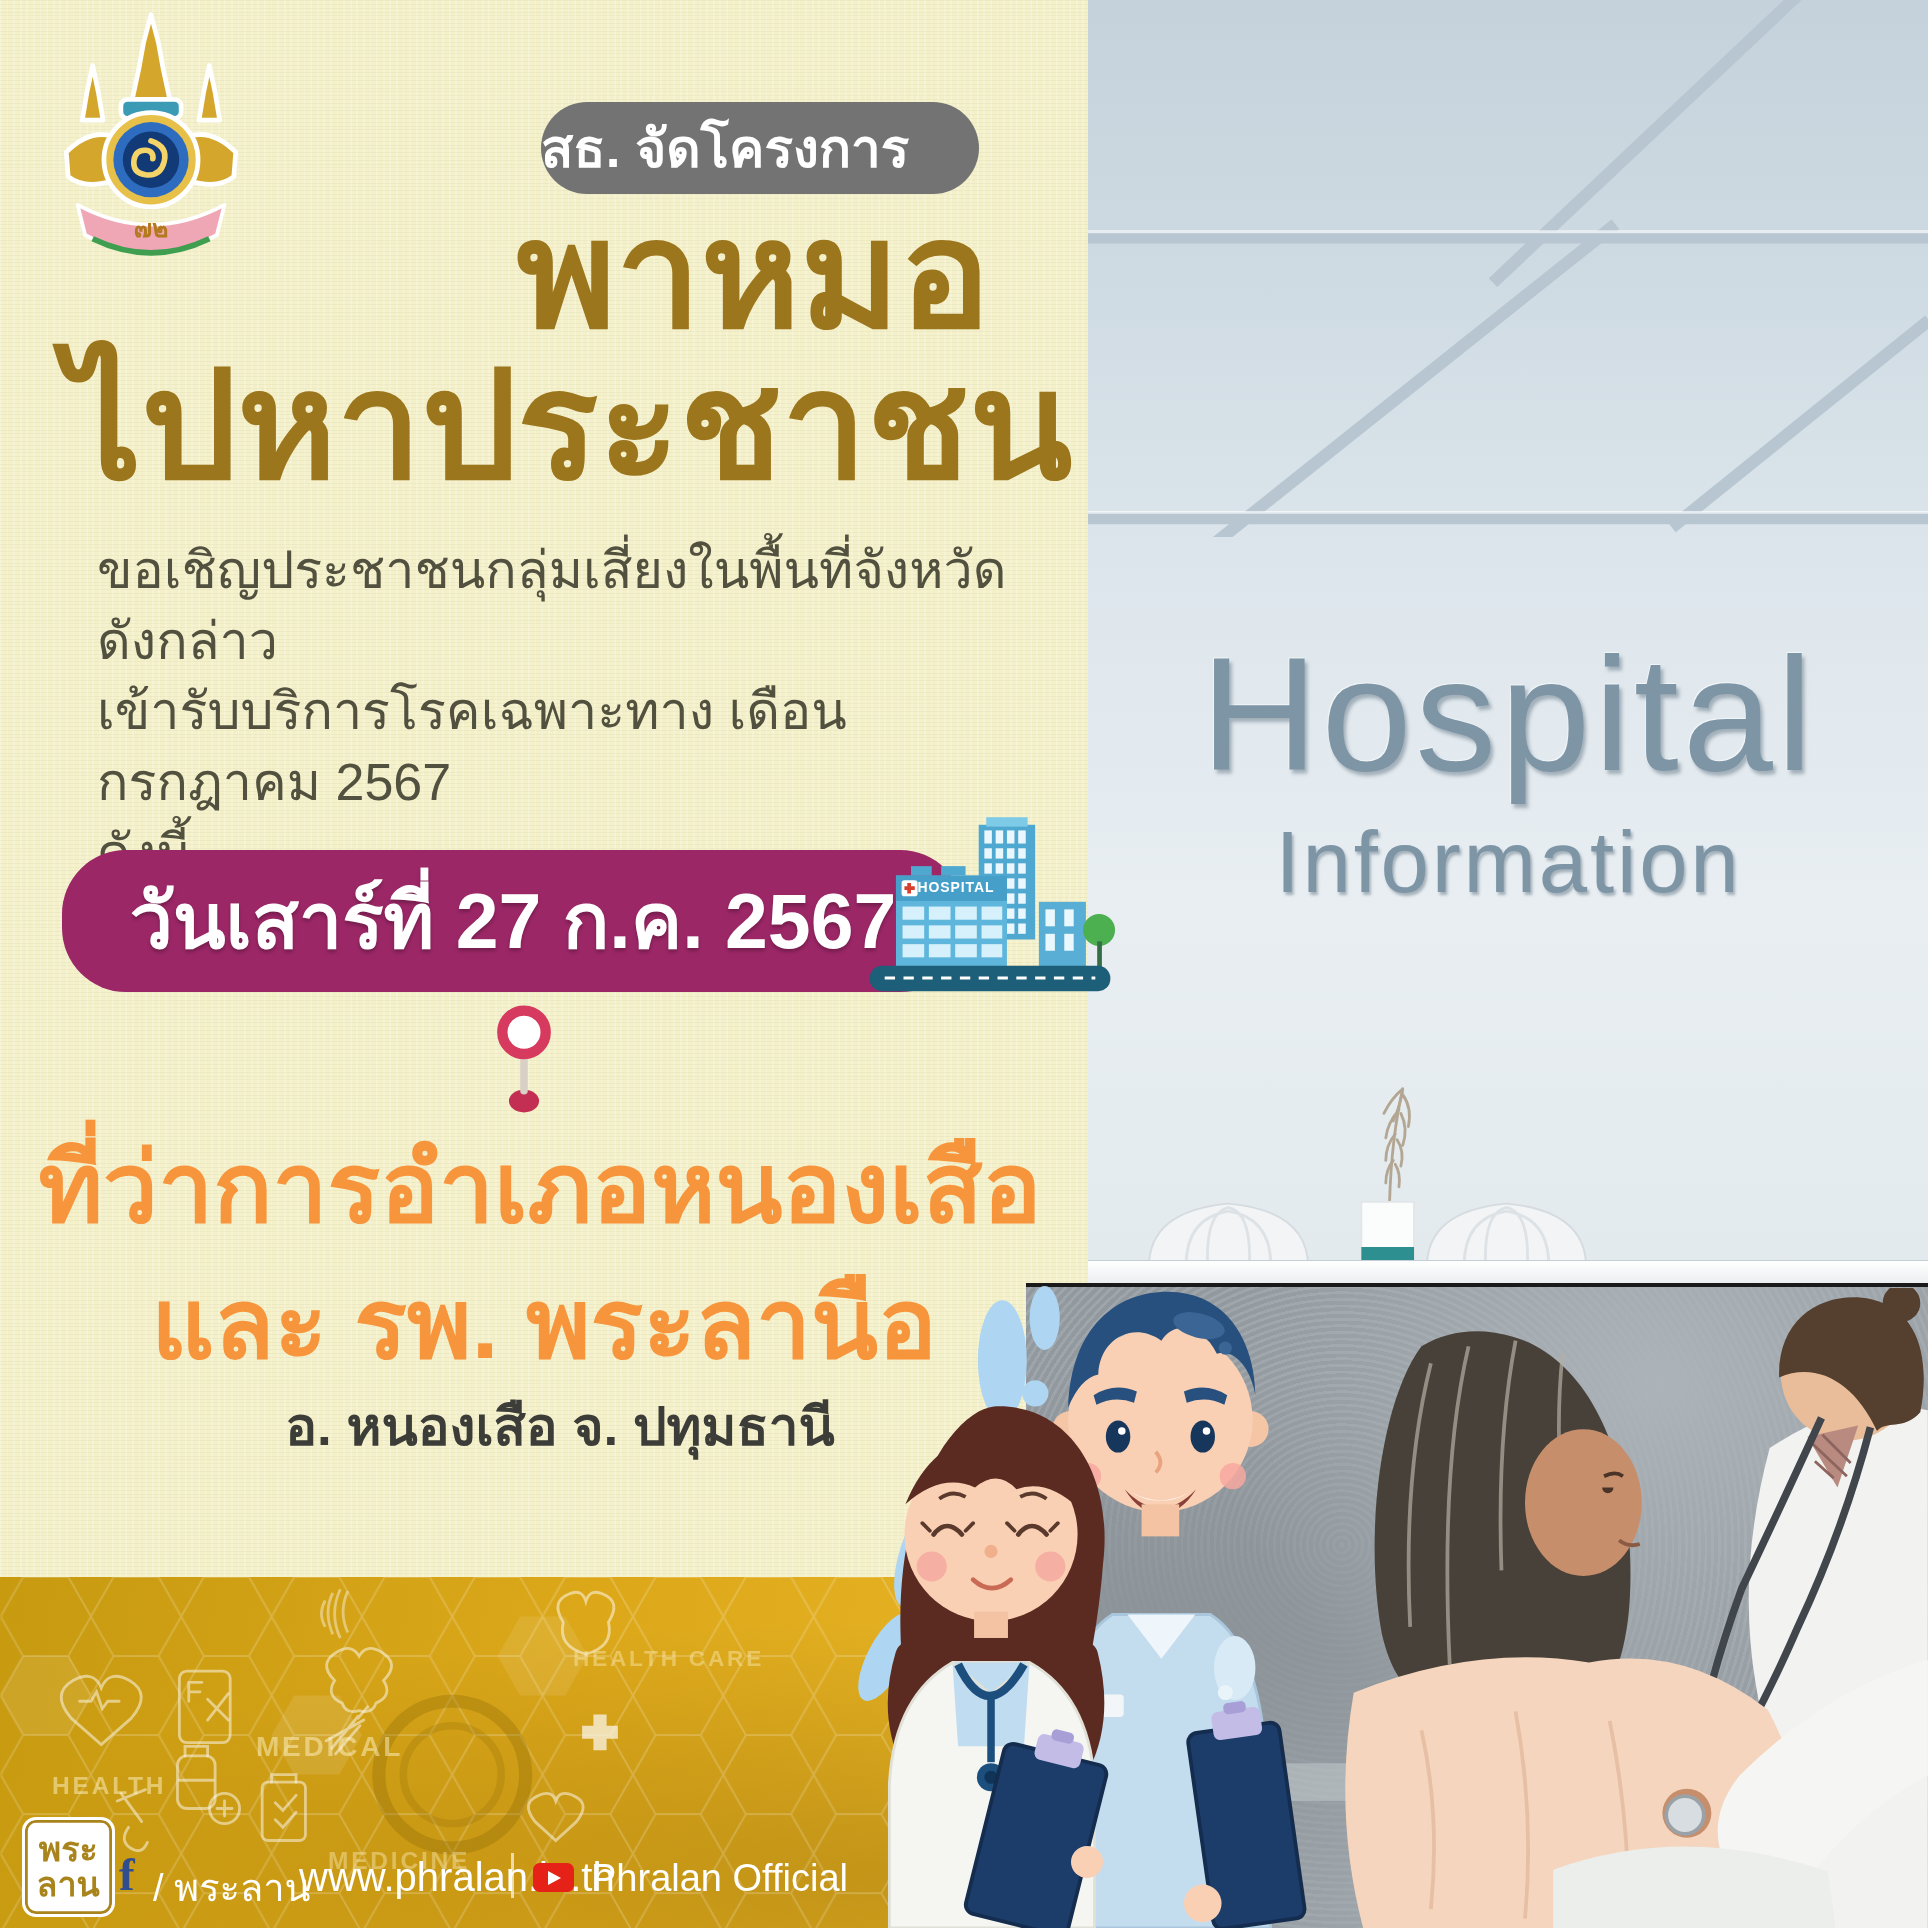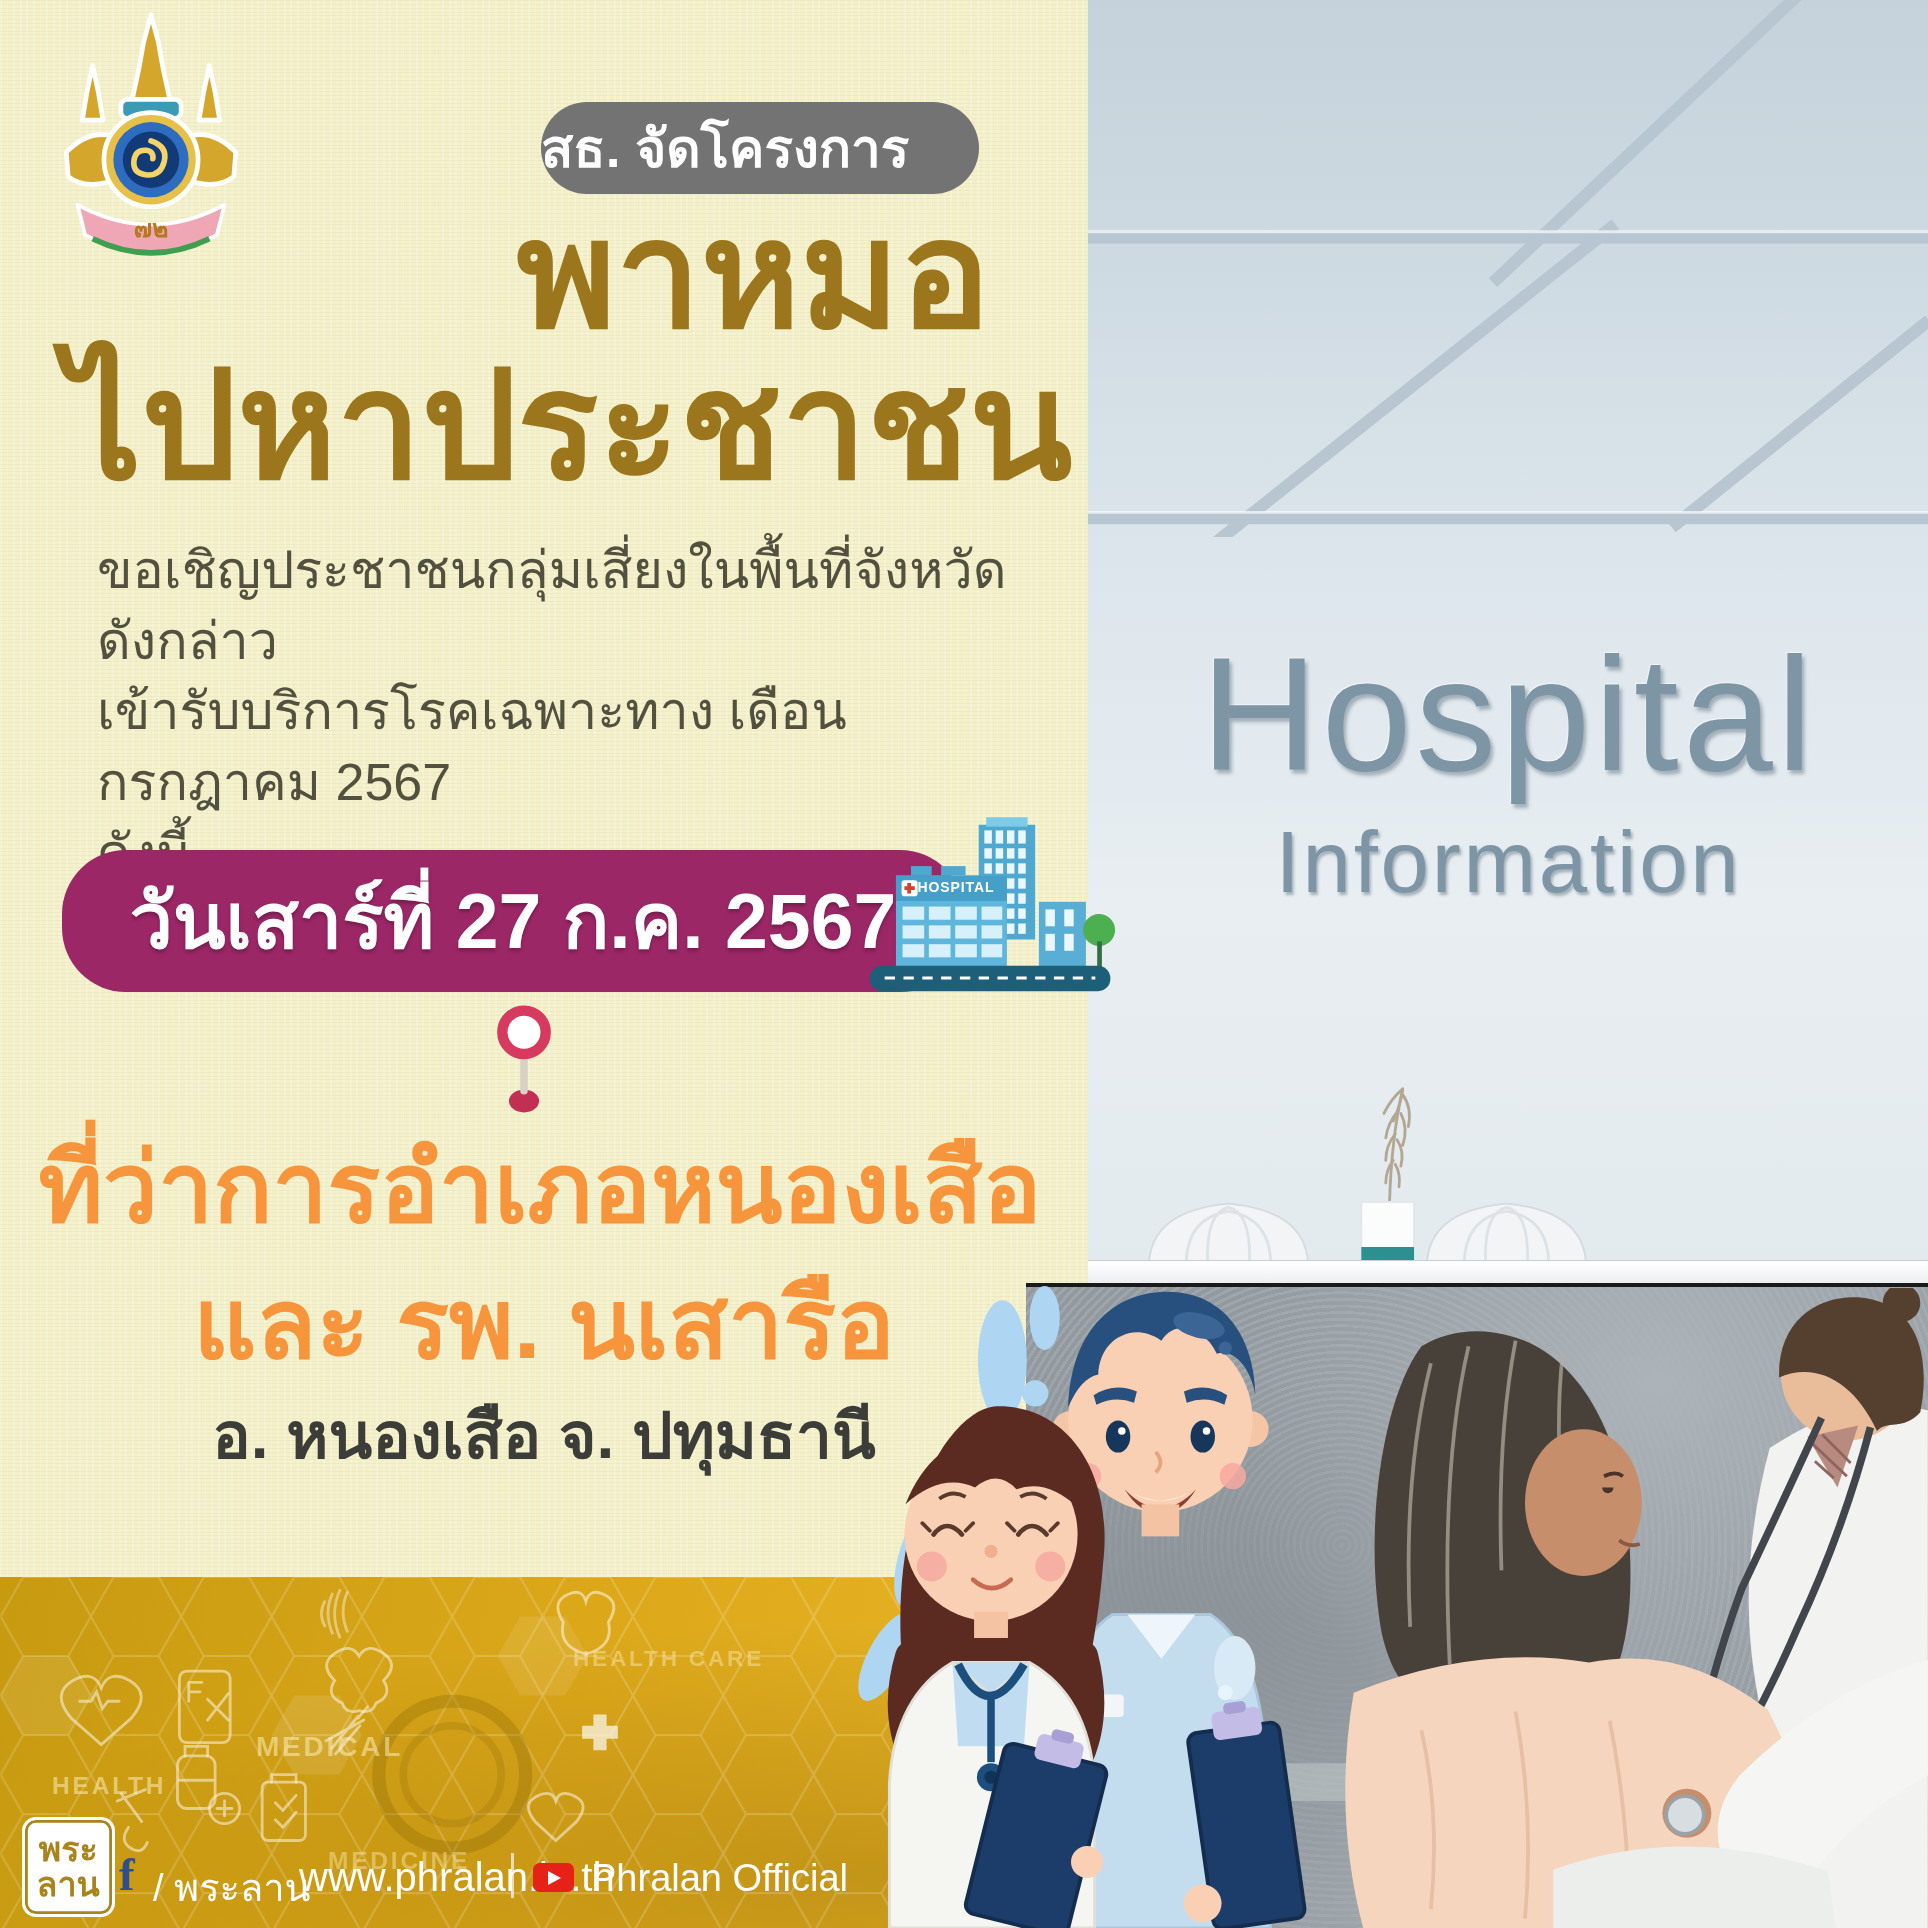--- a/index.html
+++ b/index.html
@@ -32,22 +32,22 @@
   .hospital-icon{left:864px;top:817px;width:252px;height:181px;z-index:5;}
   .hospital-sign-text{left:904px;top:879px;width:104px;text-align:center;color:#fff;
     font-size:14px;font-weight:bold;letter-spacing:0.9px;z-index:6;}
 
   .pin-icon{left:488px;top:1004px;width:72px;height:115px;z-index:4;}
 
   .loc-1{left:0;top:1109px;width:1080px;text-align:center;font-size:98px;font-weight:800;
     color:#f7953c;z-index:4;}
   .loc-2{left:0;top:1245px;width:1088px;text-align:center;font-size:98px;font-weight:800;
     color:#f7953c;z-index:4;}
-  .loc-3{left:0;top:1384px;width:1088px;text-align:center;font-size:64px;font-weight:700;
-    color:#3c3c38;z-index:4;}
+  .loc-3{left:0;top:1384px;width:1088px;text-align:center;font-size:53px;font-weight:700;
+    color:#3c3c38;z-index:4;padding-left:16px;}
 
   
   .gold-band{left:0;top:1577px;width:1928px;height:351px;z-index:2;
     background:linear-gradient(100deg,#c79a10 0%,#dca81a 30%,#e7b426 55%,#d9a312 80%,#cf9a0e 100%);}
   .gold-band::after{content:"";position:absolute;inset:0;
     background:radial-gradient(ellipse at 46% 85%, rgba(120,85,0,.30), transparent 60%);}
   .band-decor{left:0;top:1577px;width:1088px;height:351px;z-index:3;opacity:.9;}
   .watermark{position:absolute;color:rgba(255,244,200,.5);font-weight:bold;letter-spacing:2.8px;z-index:4;}
 
   .footer-row{z-index:7;}
@@ -186,21 +186,21 @@
   </svg>
   <div class="abs hospital-sign-text">HOSPITAL</div>
 
   <svg class="abs pin-icon" viewBox="0 0 76 122">
     <ellipse cx="38" cy="103" rx="16" ry="12" fill="#c22f52"></ellipse>
     <rect x="34" y="52" width="8" height="44" rx="4" fill="#d9d0c6"></rect>
     <circle cx="38" cy="30" r="23" fill="#ffffff" stroke="#d63a5e" stroke-width="11"></circle>
   </svg>
 
   <div class="abs loc-1">ที่ว่าการอำเภอหนองเสือ</div>
-  <div class="abs loc-2">และ รพ. นเสารือ</div>
+  <div class="abs loc-2">และ รพ. พระลานือ</div>
   <div class="abs loc-3">อ. หนองเสือ   จ. ปทุมธานี</div>
 
   <div class="abs gold-band"></div>
 
   <svg class="abs band-decor" viewBox="0 0 1155 373">
     <defs>
       <pattern id="hex" width="96" height="84" patternUnits="userSpaceOnUse">
         <path d="M24,0 L72,0 L96,42 L72,84 L24,84 L0,42 Z" fill="none" stroke="rgba(255,255,255,0.22)" stroke-width="2"></path>
       </pattern>
     </defs>

